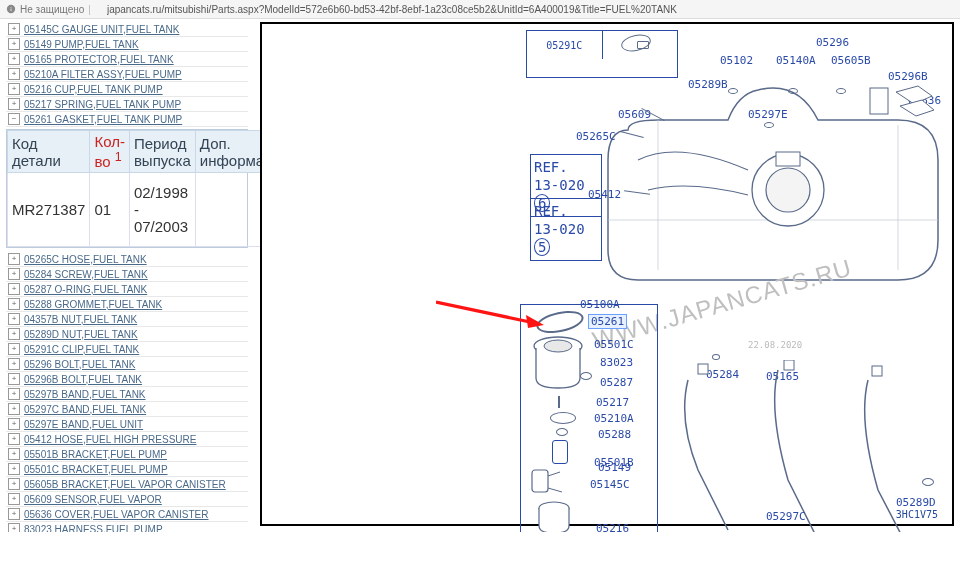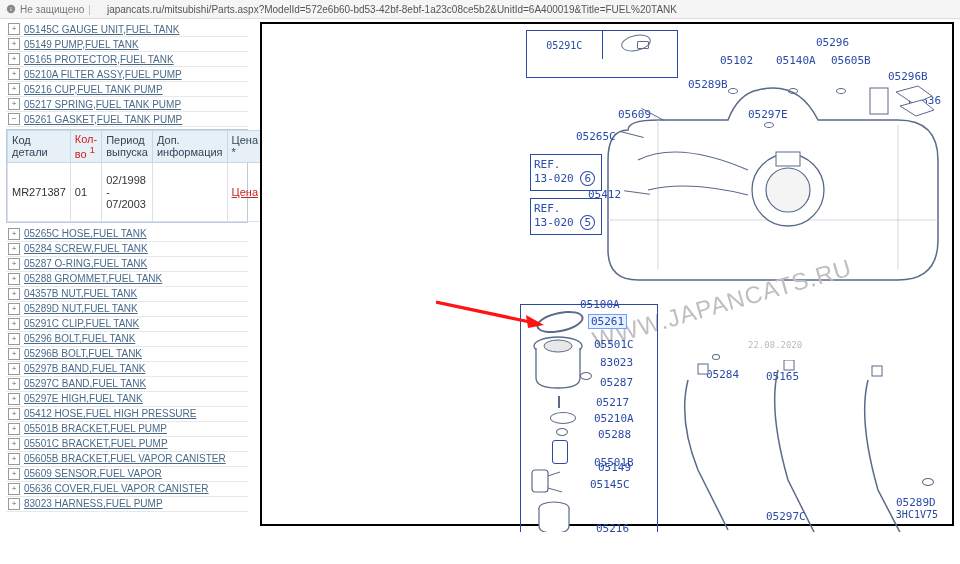--- a/index.html
+++ b/index.html
@@ -8,31 +8,31 @@
   .urlbar .sec{display:flex;align-items:center;gap:4px;color:#777}
   .urlbar .sec svg{width:10px;height:10px;fill:#888}
   .urlbar .url{margin-left:12px;color:#555;white-space:nowrap;overflow:hidden;text-overflow:ellipsis}
   .left{position:absolute;left:6px;top:22px;width:242px}
   .partlist{list-style:none;margin:0;padding:0}
   .partlist li{display:flex;align-items:center;height:14px;border-bottom:1px solid #e8e8e8;padding:0 2px}
   .partlist li .toggle{width:10px;height:10px;border:1px solid #999;display:flex;align-items:center;justify-content:center;font-size:8px;color:#666;margin-right:4px;line-height:1;flex:0 0 auto}
   .partlist li a{font-size:10px;color:#4a6a8a;text-decoration:underline;white-space:nowrap}
   .partlist li.open .toggle{color:#666}
   .detail{border:1px solid #bcd;margin:2px 0 4px 0;background:#fff}
-  .detail table{width:100%;border-collapse:collapse;font-size:11px}
+  .detail table{width:100%;border-collapse:collapse;font-size:15px}
   .detail th{background:#e8f0f7;border:1px solid #c8d8e8;padding:2px 4px;text-align:left;color:#345;font-weight:normal}
   .detail th.sorted{color:#c22}
   .detail td{border:1px solid #dde;padding:11px 4px}
   .detail td.price a{color:#c22;text-decoration:underline}
   .right{position:absolute;left:260px;top:22px;right:6px;bottom:6px;border:2px solid #000;background:#fff}
   .diagram{position:absolute;inset:6px}
   .lbl{position:absolute;font-family:Consolas,monospace;font-size:11px;color:#2a4aa8;white-space:nowrap}
   .lbl.hl{background:#e6f0ff;border:1px solid #6aa0ff;padding:0 2px}
   .boxpnc{position:absolute;border:1px solid #2a4aa8}
-  .refbox{position:absolute;border:1px solid #2a4aa8;font-family:Consolas,monospace;font-size:11px;color:#2a4aa8;padding:3px;line-height:1.3}
+  .refbox{position:absolute;border:1px solid #2a4aa8;font-family:Consolas,monospace;font-size:14px;color:#2a4aa8;padding:3px;line-height:1.3}
   .wm{position:absolute;font-size:24px;color:#bfbfbf;font-family:Arial;letter-spacing:1px;transform:rotate(-16deg);pointer-events:none}
   .arrow{position:absolute;pointer-events:none}
   .leader{position:absolute;background:#5a6a8a;pointer-events:none}
   .ring{position:absolute;border:1px solid #5a6a8a;border-radius:50%}
   .tank{position:absolute}
   .pump{position:absolute;border:1.5px solid #2a4aa8;background:#fff}
   .diagfoot{position:absolute;bottom:-2px;right:8px;font-family:Consolas,monospace;font-size:10px;color:#254a9a}
   .highlightbox{position:absolute;border:1px solid #2a4aa8}
 </style>
 </head>
@@ -139,21 +139,21 @@
         <li>
           <span class="toggle">+</span>
           <a href="#">05297B BAND,FUEL TANK</a>
         </li>
         <li>
           <span class="toggle">+</span>
           <a href="#">05297C BAND,FUEL TANK</a>
         </li>
         <li>
           <span class="toggle">+</span>
-          <a href="#">05297E HIGH,FUEL TANK</a>
+          <a href="#">05297E BAND,FUEL UNIT</a>
         </li>
         <li>
           <span class="toggle">+</span>
           <a href="#">05412 HOSE,FUEL HIGH PRESSURE</a>
         </li>
         <li>
           <span class="toggle">+</span>
           <a href="#">05501B BRACKET,FUEL PUMP</a>
         </li>
         <li>

